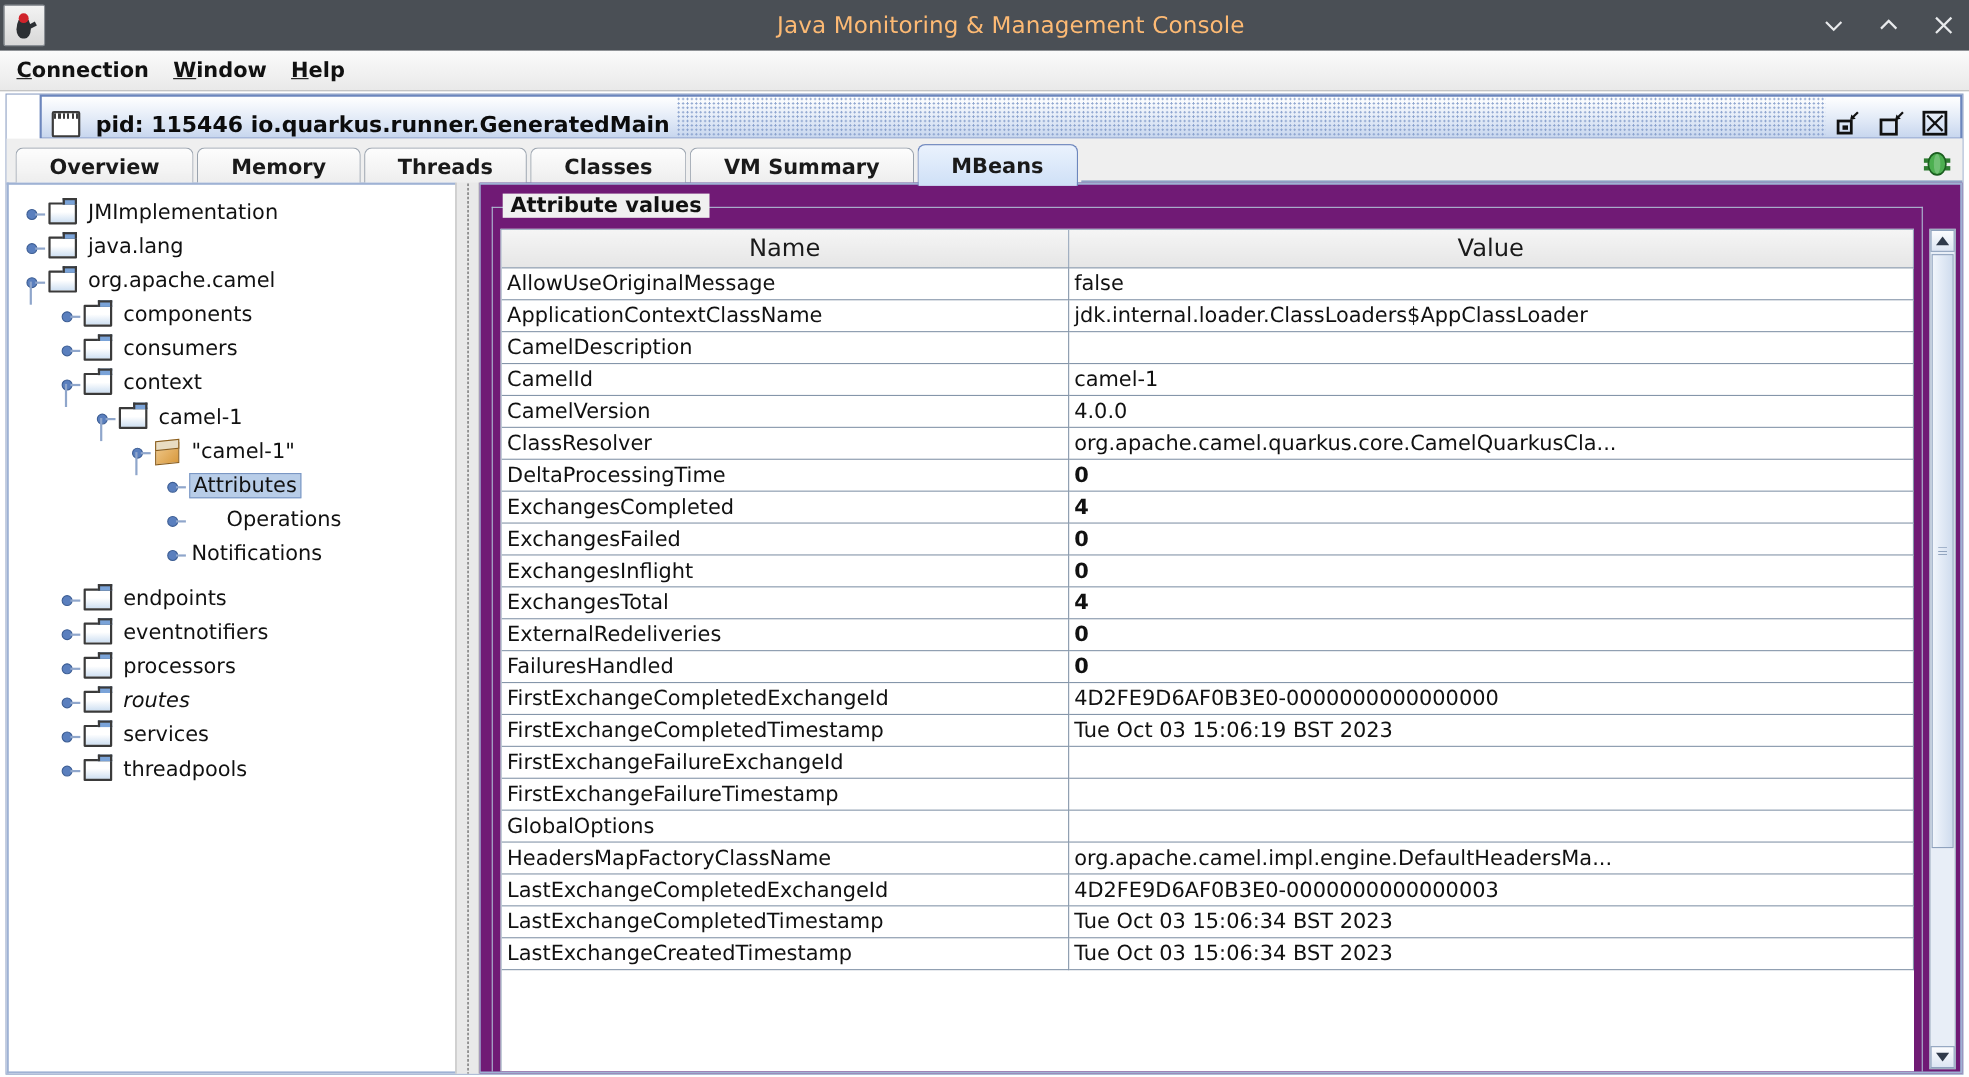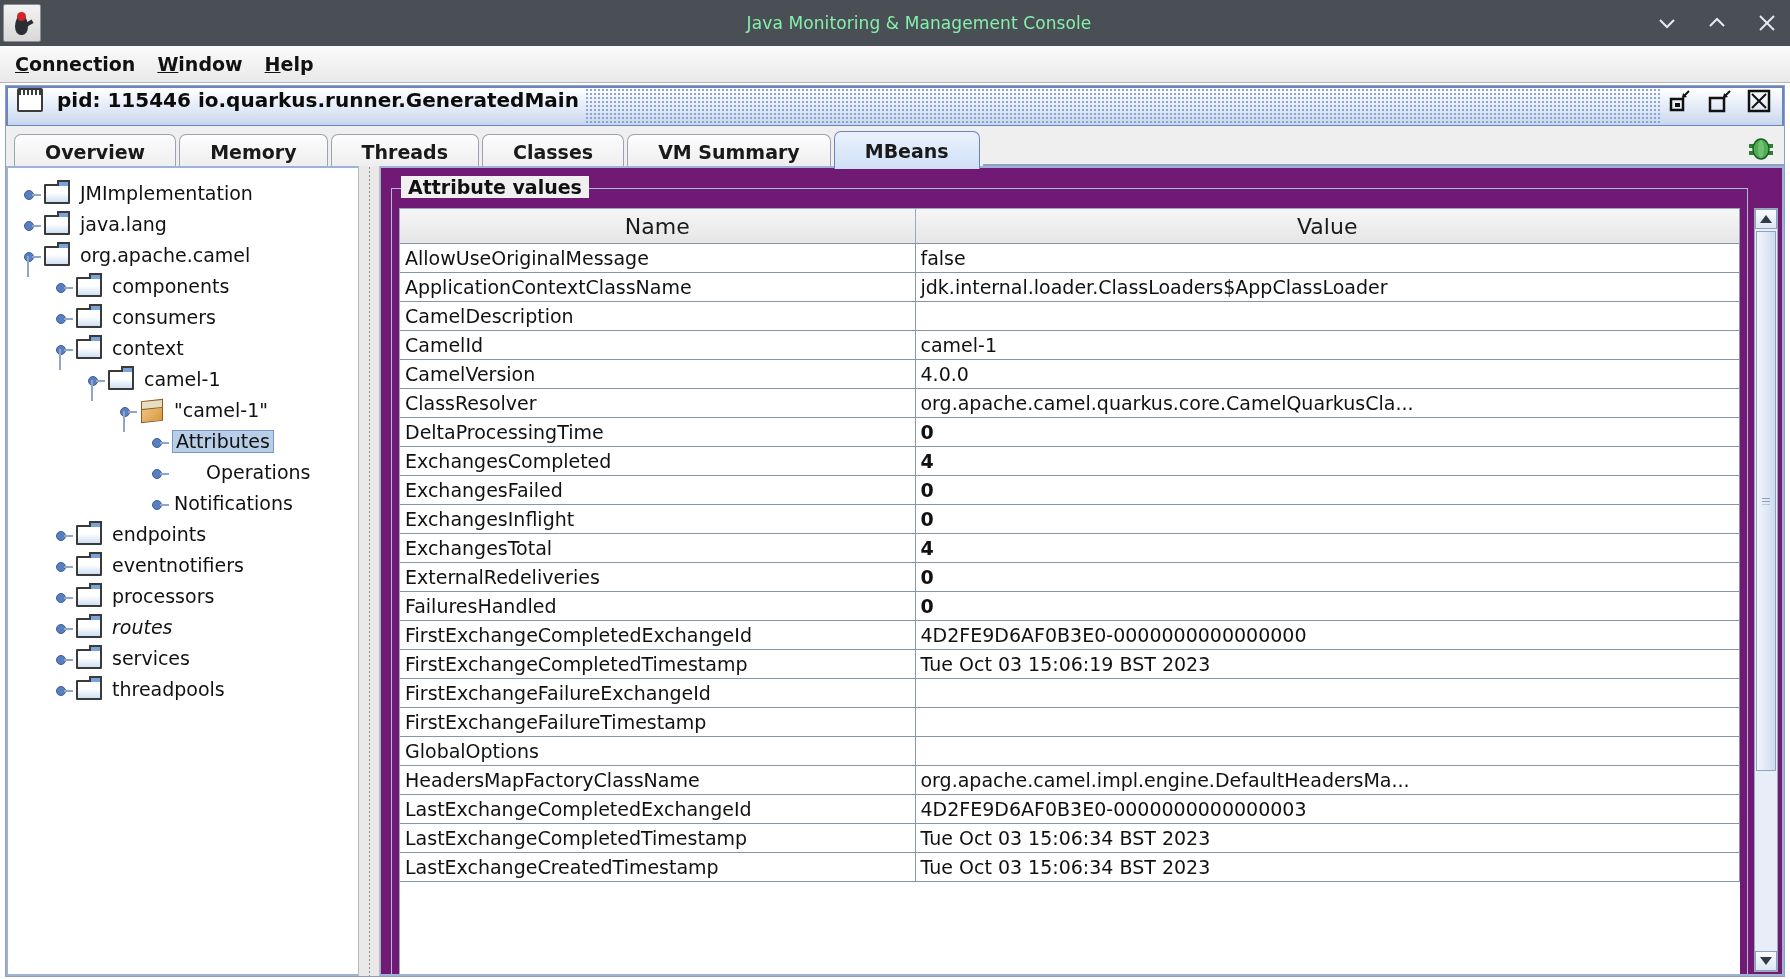--- a/index.html
+++ b/index.html
@@ -38,21 +38,21 @@
     width: 9px; height: 9px; border-radius: 50%;
     background: #d0232b;
   }
   .duke .arm {
     position: absolute; right: 0px; top: 11px;
     width: 7px; height: 4px; background: #2b2f33;
     transform: rotate(-28deg);
   }
   .title-text {
     position: absolute; left: 0; right: 0; text-align: center;
-    color: #86efac; font-size: 17px; letter-spacing: .1px;
+    color: #fdba74; font-size: 21px; letter-spacing: .1px;
     pointer-events: none;
     margin-left: 48px;
   }
   .win-controls {
     position: absolute; right: 10px; top: 0; height: 46px;
     display: flex; align-items: center; gap: 24px;
   }
   .wc { width: 26px; height: 26px; display:flex; align-items:center; justify-content:center; }
   .wc svg { display:block; }
 
@@ -75,22 +75,23 @@
     width: 1780px; height: 892px;
     background: #ffffff;
     border: 1px solid #8ea0c4;
     box-sizing: border-box;
   }
   .iframe-title {
     height: 40px;
     background: linear-gradient(#ffffff 0%, #dfe8f6 60%, #c7d6ee 100%);
     border: 2px solid #6c86bd; border-bottom: 1px solid #6c86bd;
     box-sizing: border-box;
-    display: flex; align-items: flex-start; position: relative;
+    display: flex; align-items: flex-end; position: relative;
     overflow: hidden;
+    margin-left: 30px;
   }
   .if-icon {
     width: 22px; height: 20px; margin-left: 9px; flex: 0 0 auto;
     background: #fff; border: 2px solid #3b3b3b; border-radius: 2px;
     position: relative;
   }
   .if-icon:before {
     content:""; position:absolute; left:0; right:0; top:0; height:5px;
     background: repeating-linear-gradient(to right, #3b3b3b 0 2px, transparent 2px 4px);
   }
@@ -134,21 +135,21 @@
     position: absolute; right: 8px; bottom: 3px;
     width: 30px; height: 28px;
   }
 
   
   .content {
     position: absolute; left: 0; right: 0; top: 80px; bottom: 0;
     display: flex;
   }
   .tree-pane {
-    width: 352px; flex: 0 0 auto;
+    width: 408px; flex: 0 0 auto;
     background: #ffffff;
     border: 2px solid #9fb2d4;
     border-right: none;
     box-sizing: border-box;
     overflow: hidden;
     position: relative;
   }
   .splitter {
     width: 22px; flex: 0 0 auto;
     background: #e9e9e9;
@@ -486,21 +487,21 @@
               </span>
               <span class="tlabel">Operations</span>
             </div>
             <div class="tnode" style="padding-left: 128px;">
               <span class="thandle">
                 <span class="knob"></span>
                 <span class="stem"></span>
               </span>
               <span class="tlabel">Notifications</span>
             </div>
-            <div class="tnode" style="padding-left: 32px;">
+            <div class="tnode" style="padding-left: 32px; margin-top: 10px;">
               <span class="thandle">
                 <span class="knob"></span>
                 <span class="stem"></span>
               </span>
               <span class="tfolder"></span>
               <span class="tlabel">endpoints</span>
             </div>
             <div class="tnode" style="padding-left: 32px;">
               <span class="thandle">
                 <span class="knob"></span>

